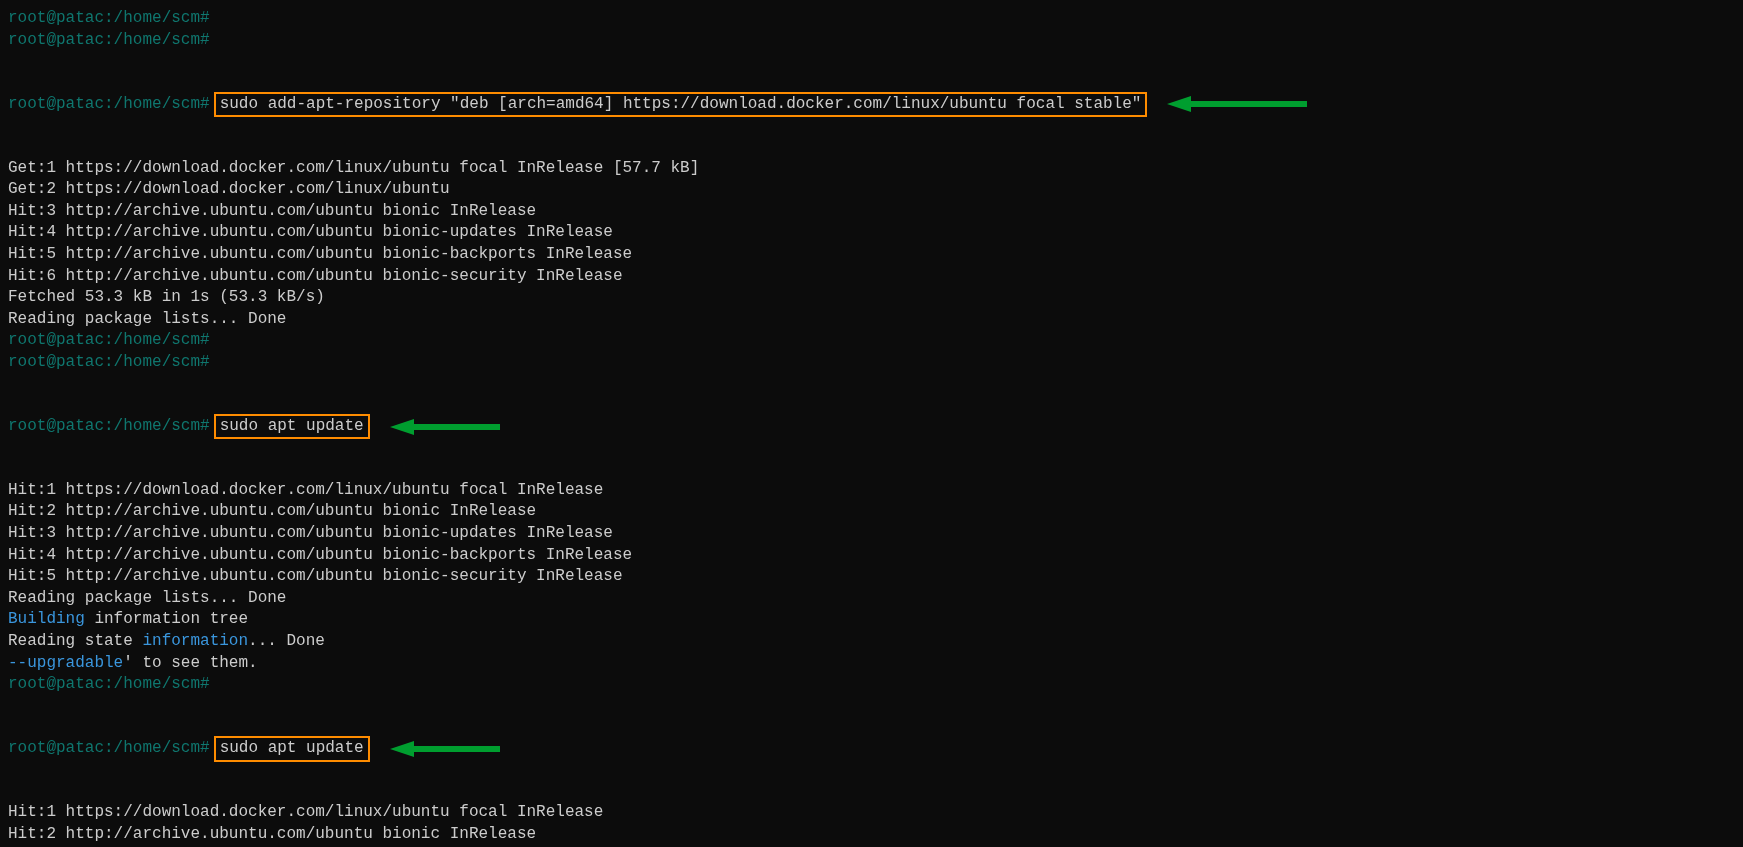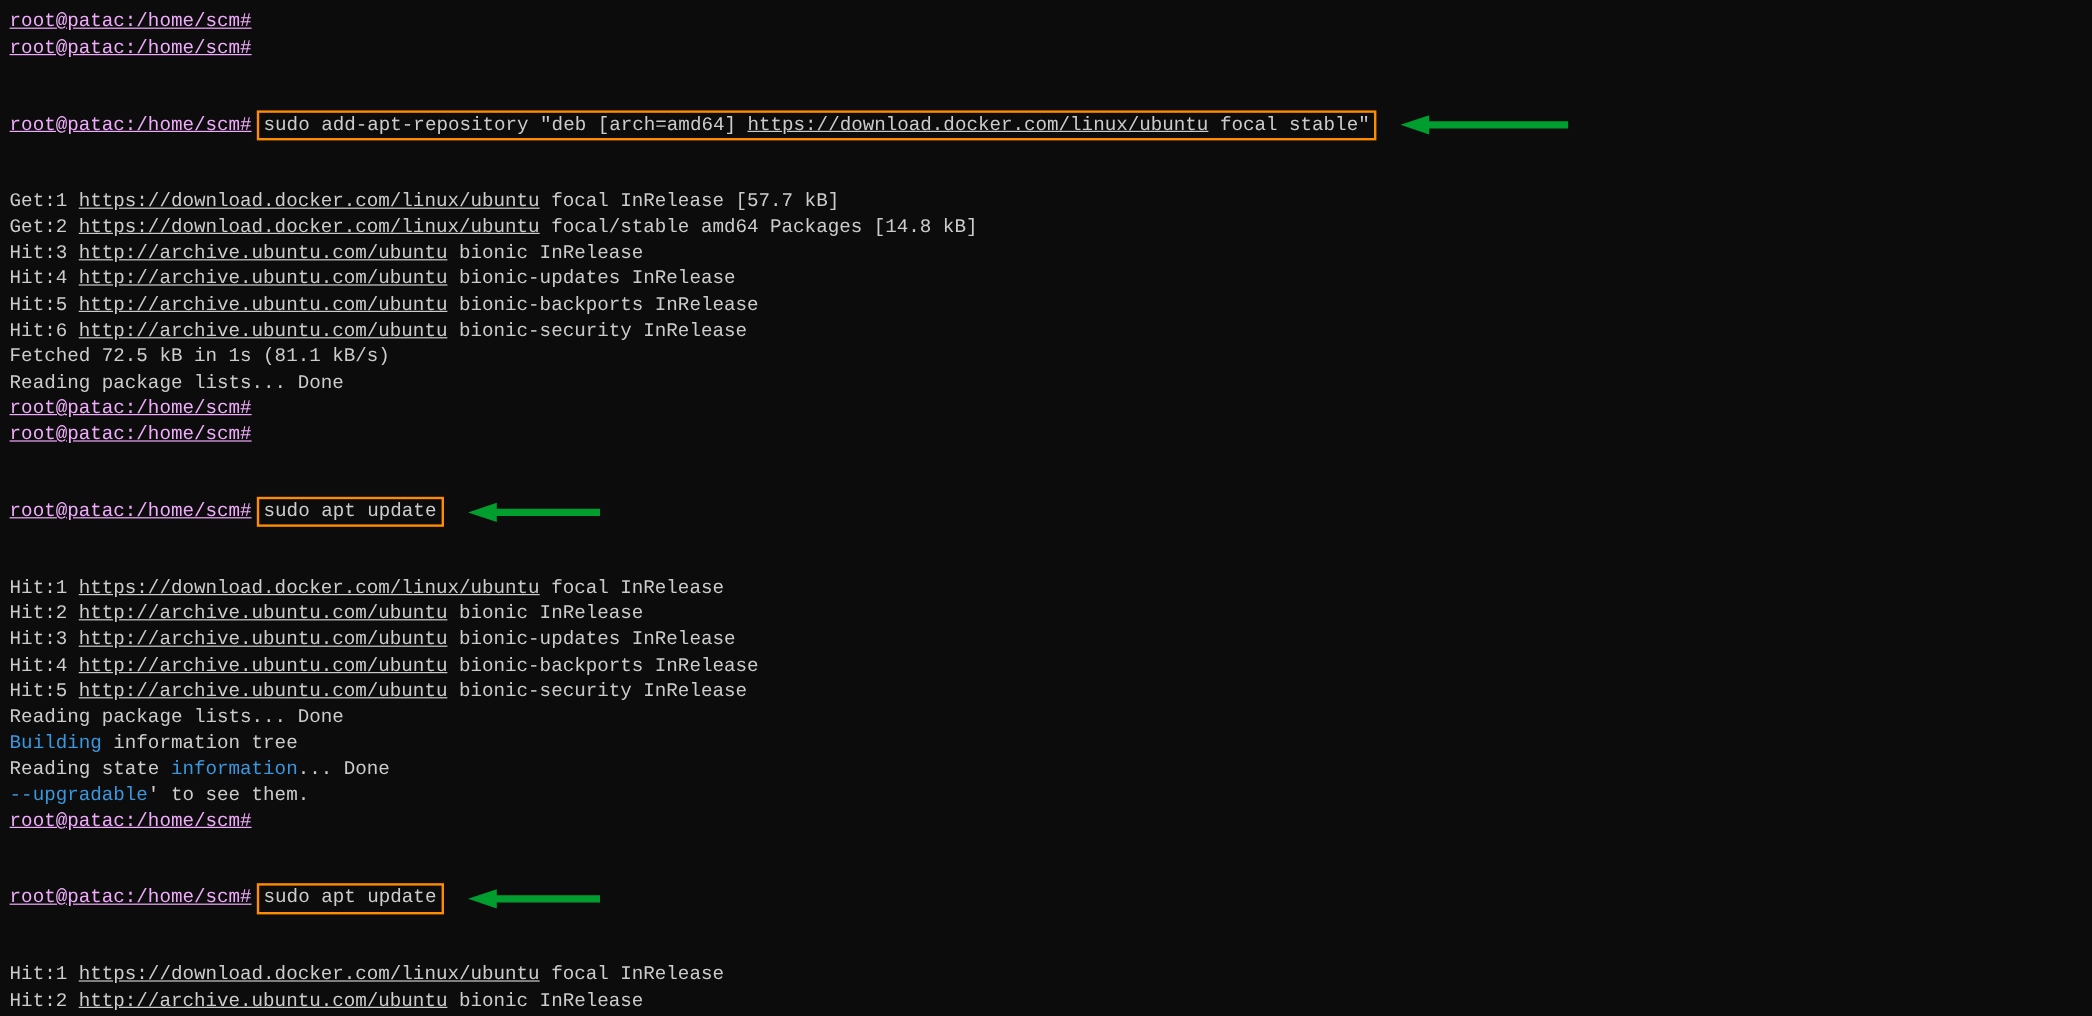--- a/index.html
+++ b/index.html
@@ -11,22 +11,22 @@
     font-size: 16px;
     line-height: 1.35;
     white-space: nowrap;
     overflow: hidden;
   }
   .line {
     display: flex;
     align-items: center;
     position: relative;
   }
-  .prompt { color: #f0abfc; text-decoration: underline; }
-  .underline { text-decoration: underline; }
+  .prompt { color: #0f766e; }
+  .underline { }
   .cyan { color: #3a96dd; }
   .highlight-box {
     border: 2px solid #ff8c00;
     padding: 0px 4px;
     margin-left: 4px;
     display: inline-flex;
     align-items: center;
     position: relative;
   }
   .arrow {
@@ -62,21 +62,20 @@
     </span>
   </div>
   <div class="line">
       <span>Get:1 </span>
       <span class="underline">https://download.docker.com/linux/ubuntu</span>
       <span> focal InRelease [57.7 kB]</span>
     </div>
   <div class="line">
       <span>Get:2 </span>
       <span class="underline">https://download.docker.com/linux/ubuntu</span>
-      <span> focal/stable amd64 Packages [14.8 kB]</span>
     </div>
   <div class="line">
       <span>Hit:3 </span>
       <span class="underline">http://archive.ubuntu.com/ubuntu</span>
       <span> bionic InRelease</span>
     </div>
   <div class="line">
       <span>Hit:4 </span>
       <span class="underline">http://archive.ubuntu.com/ubuntu</span>
       <span> bionic-updates InRelease</span>
@@ -85,21 +84,21 @@
       <span>Hit:5 </span>
       <span class="underline">http://archive.ubuntu.com/ubuntu</span>
       <span> bionic-backports InRelease</span>
     </div>
   <div class="line">
       <span>Hit:6 </span>
       <span class="underline">http://archive.ubuntu.com/ubuntu</span>
       <span> bionic-security InRelease</span>
     </div>
   <div class="line">
-      <span>Fetched 72.5 kB in 1s (81.1 kB/s)</span>
+      <span>Fetched 53.3 kB in 1s (53.3 kB/s)</span>
     </div>
   <div class="line">
       <span>Reading package lists... Done</span>
     </div>
 
   <div class="line">
       <span class="prompt">root@patac:/home/scm#</span>
       <span></span>
     </div>
   <div class="line">

